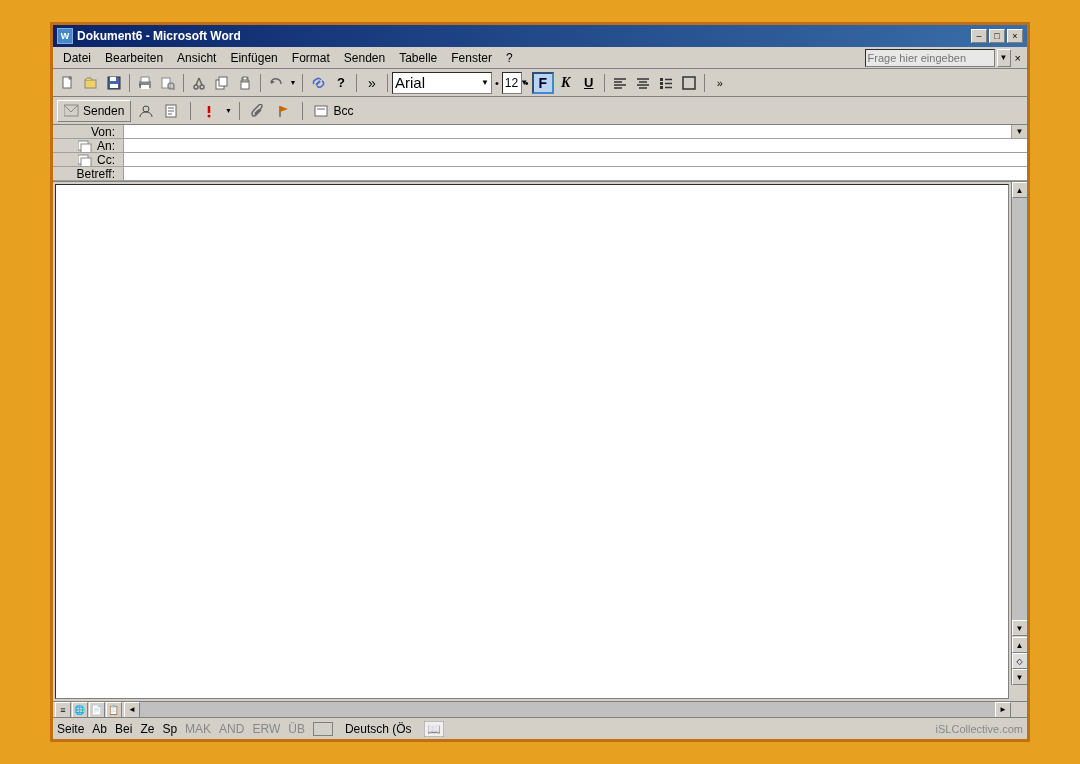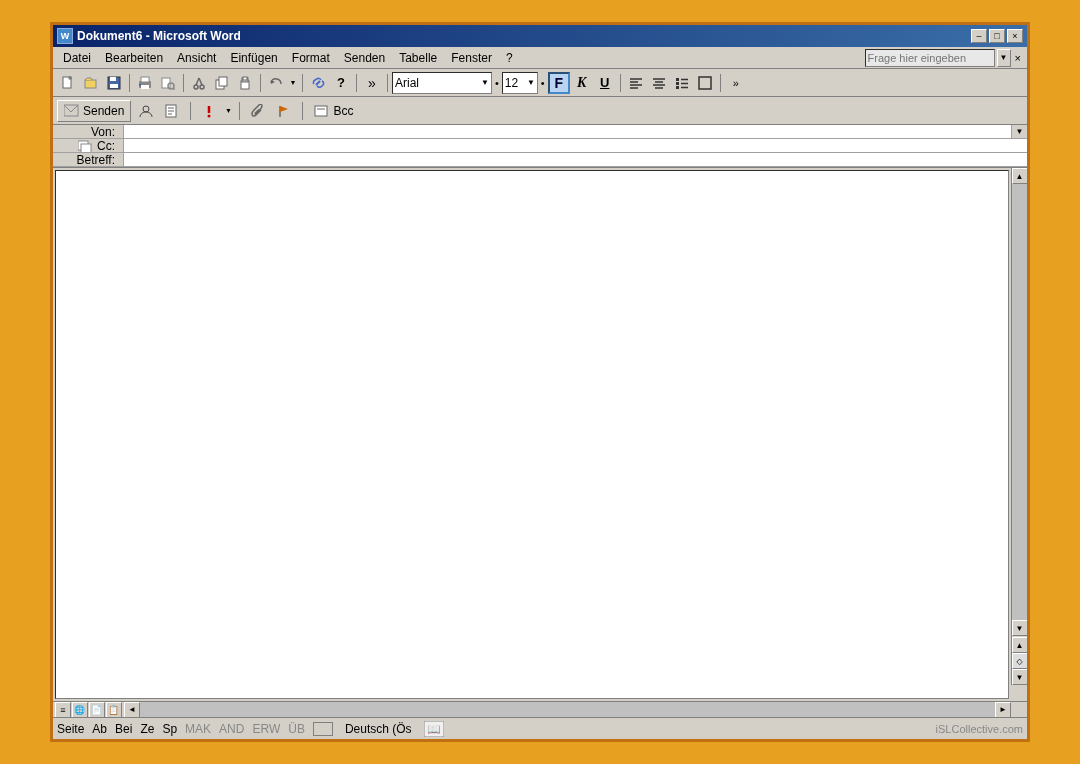--- a/index.html
+++ b/index.html
@@ -153,21 +153,21 @@
       align-items: center;
       border: 1px inset #808080;
       background: white;
       height: 22px;
       padding: 0 2px;
     }
     .tb-dropdown-font {
       width: 100px;
     }
     .tb-dropdown-size {
-      width: 36px;
+      width: 20px;
     }
     .tb-arrow {
       font-size: 8px;
       margin-left: 2px;
     }
     .tb-bold {
       font-weight: bold;
       background: #b8d4f0;
       border: 2px inset #4488cc;
     }
@@ -502,21 +502,21 @@
             <path d="M3,8 C2,7 2,5 4,4 L6,3 C7,2 9,2 10,4" fill="none" stroke="#4466cc" stroke-width="1.5"></path>
             <path d="M6,10 C7,11 9,12 11,10 L12,9 C13,8 13,6 11,5" fill="none" stroke="#4466cc" stroke-width="1.5"></path>
           </svg>
       </div>
       <div class="tb-btn" style="font-size:13px; font-weight:bold;">?</div>
       <div class="tb-separator"></div>
       <div class="tb-btn" style="font-size:14px;">»</div>
       <div class="tb-separator"></div>
 
       <div class="tb-dropdown tb-dropdown-font">
-        <span style="flex:1;font-size:12px;overflow:hidden;">Arial</span>
+        <span style="flex:1;font-size:15px;overflow:hidden;">Arial</span>
         <span class="tb-arrow">▼</span>
       </div>
       <span style="padding:0 2px;font-size:11px;">•</span>
       <div class="tb-dropdown tb-dropdown-size">
         <span style="flex:1;font-size:12px;">12</span>
         <span class="tb-arrow">▼</span>
       </div>
       <span style="padding:0 2px;font-size:11px;">•</span>
       <div class="tb-btn tb-bold" style="font-size:14px; font-weight:bold; color:#000033;">F</div>
       <div class="tb-btn tb-italic" style="font-family: Times New Roman; font-size:14px; font-weight:bold;">K</div>
@@ -610,20 +610,30 @@
       </div>
     </div>
 
     <div class="email-form">
       <div class="form-row">
         <span class="form-label">Von:</span>
         <div class="form-input-with-btn">
           <input type="text" class="" style="">
           <div class="form-dropdown-btn">▼</div>
         </div>
+      </div>
+      <div class="form-row">
+        <span class="form-label">
+          <svg width="14" height="12" viewBox="0 0 14 12" style="vertical-align:middle; margin-right:2px;">
+              <rect x="0" y="1" width="10" height="9" fill="white" stroke="#888" stroke-width="1"></rect>
+              <rect x="3" y="4" width="10" height="9" fill="white" stroke="#888" stroke-width="1"></rect>
+            </svg>
+          <span>An:</span>
+        </span>
+        <input type="text" class="form-input" style="">
       </div>
       <div class="form-row">
         <span class="form-label">
           <svg width="14" height="12" viewBox="0 0 14 12" style="vertical-align:middle; margin-right:2px;">
               <rect x="0" y="1" width="10" height="9" fill="white" stroke="#888" stroke-width="1"></rect>
               <rect x="3" y="4" width="10" height="9" fill="white" stroke="#888" stroke-width="1"></rect>
             </svg>
           <span>Cc:</span>
         </span>
         <input type="text" class="form-input" style="">

